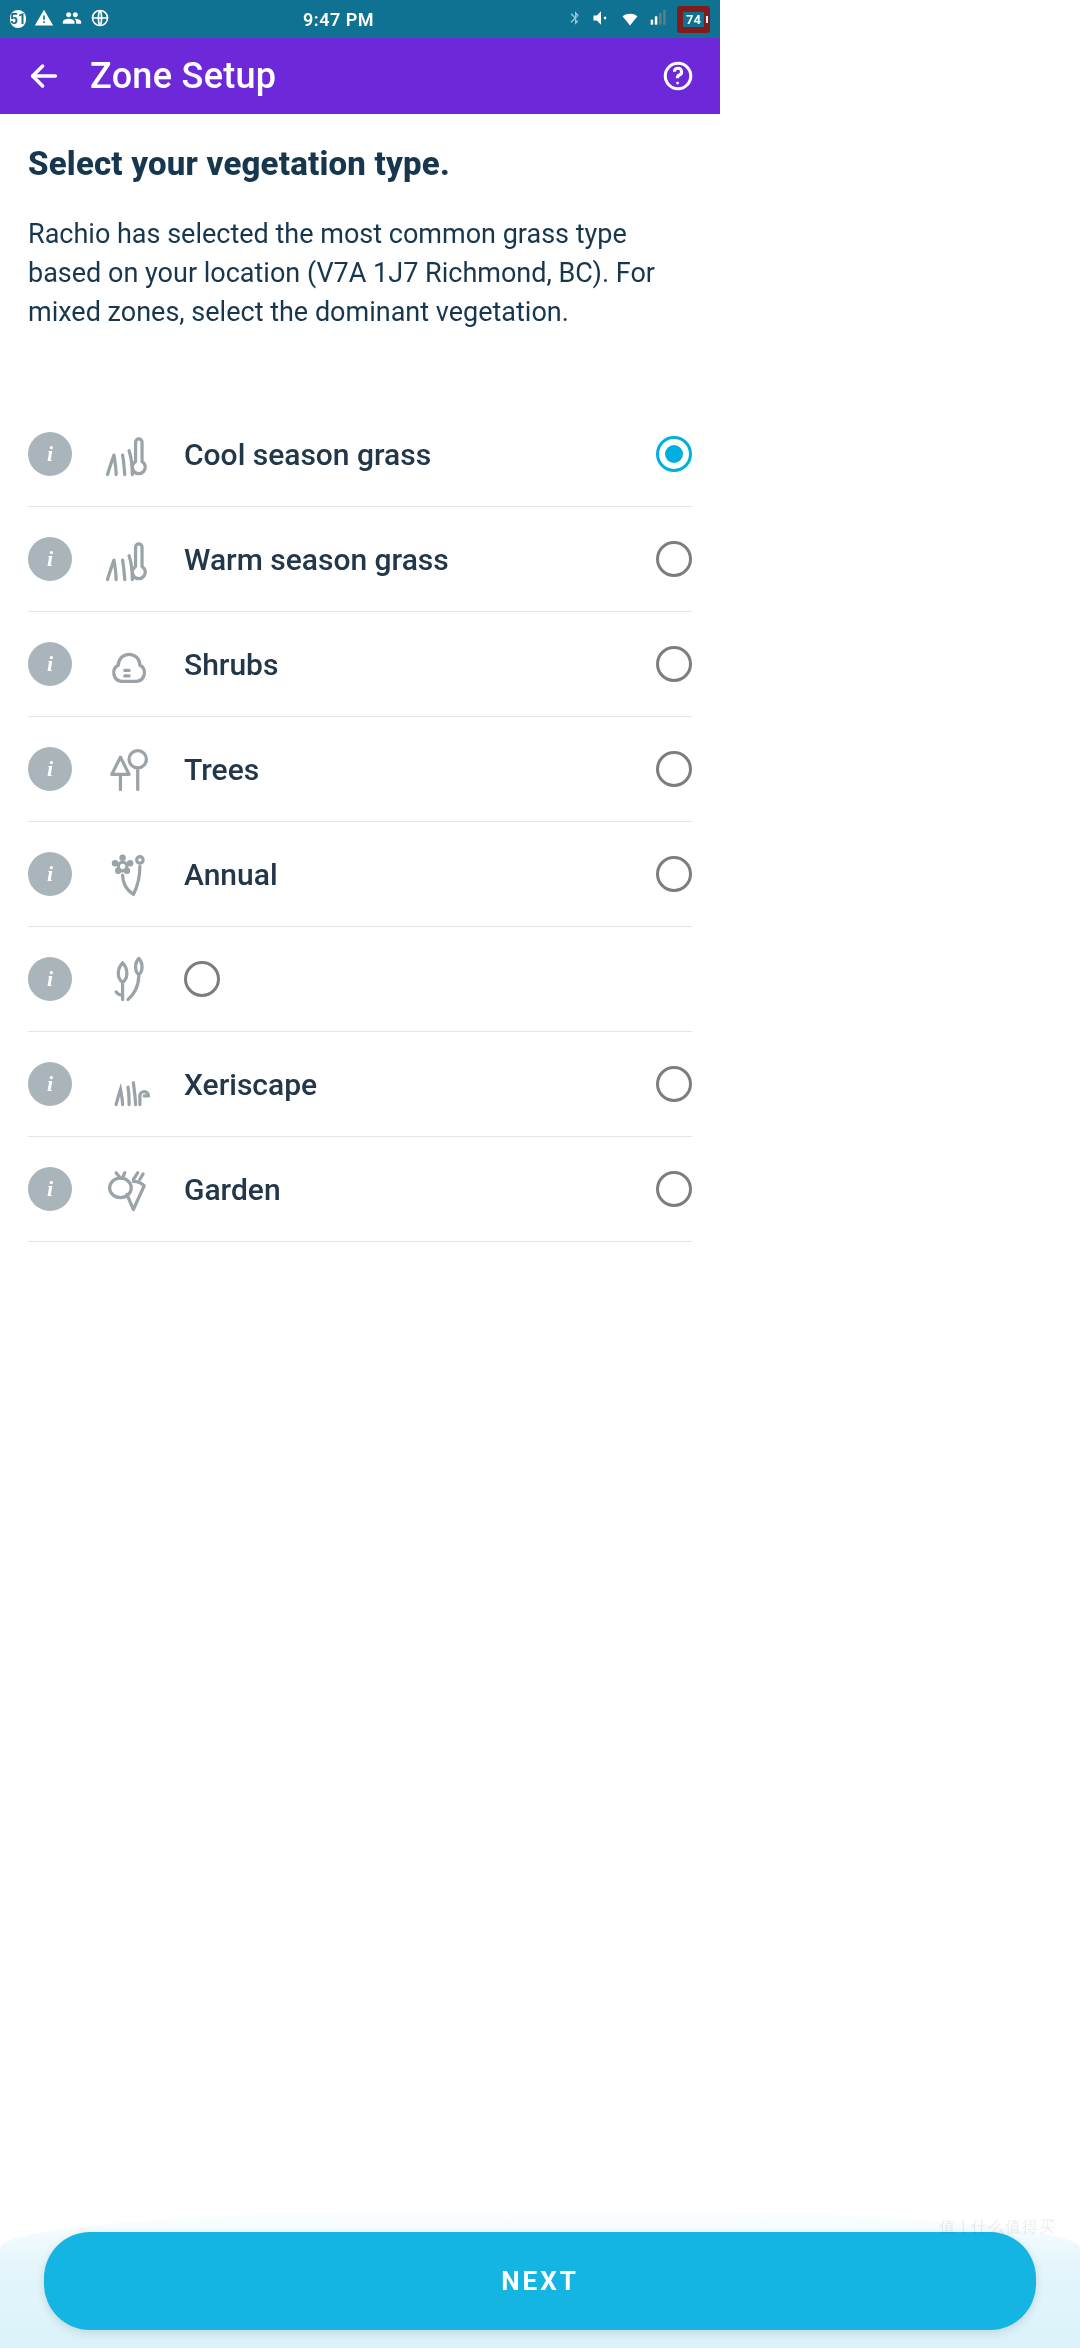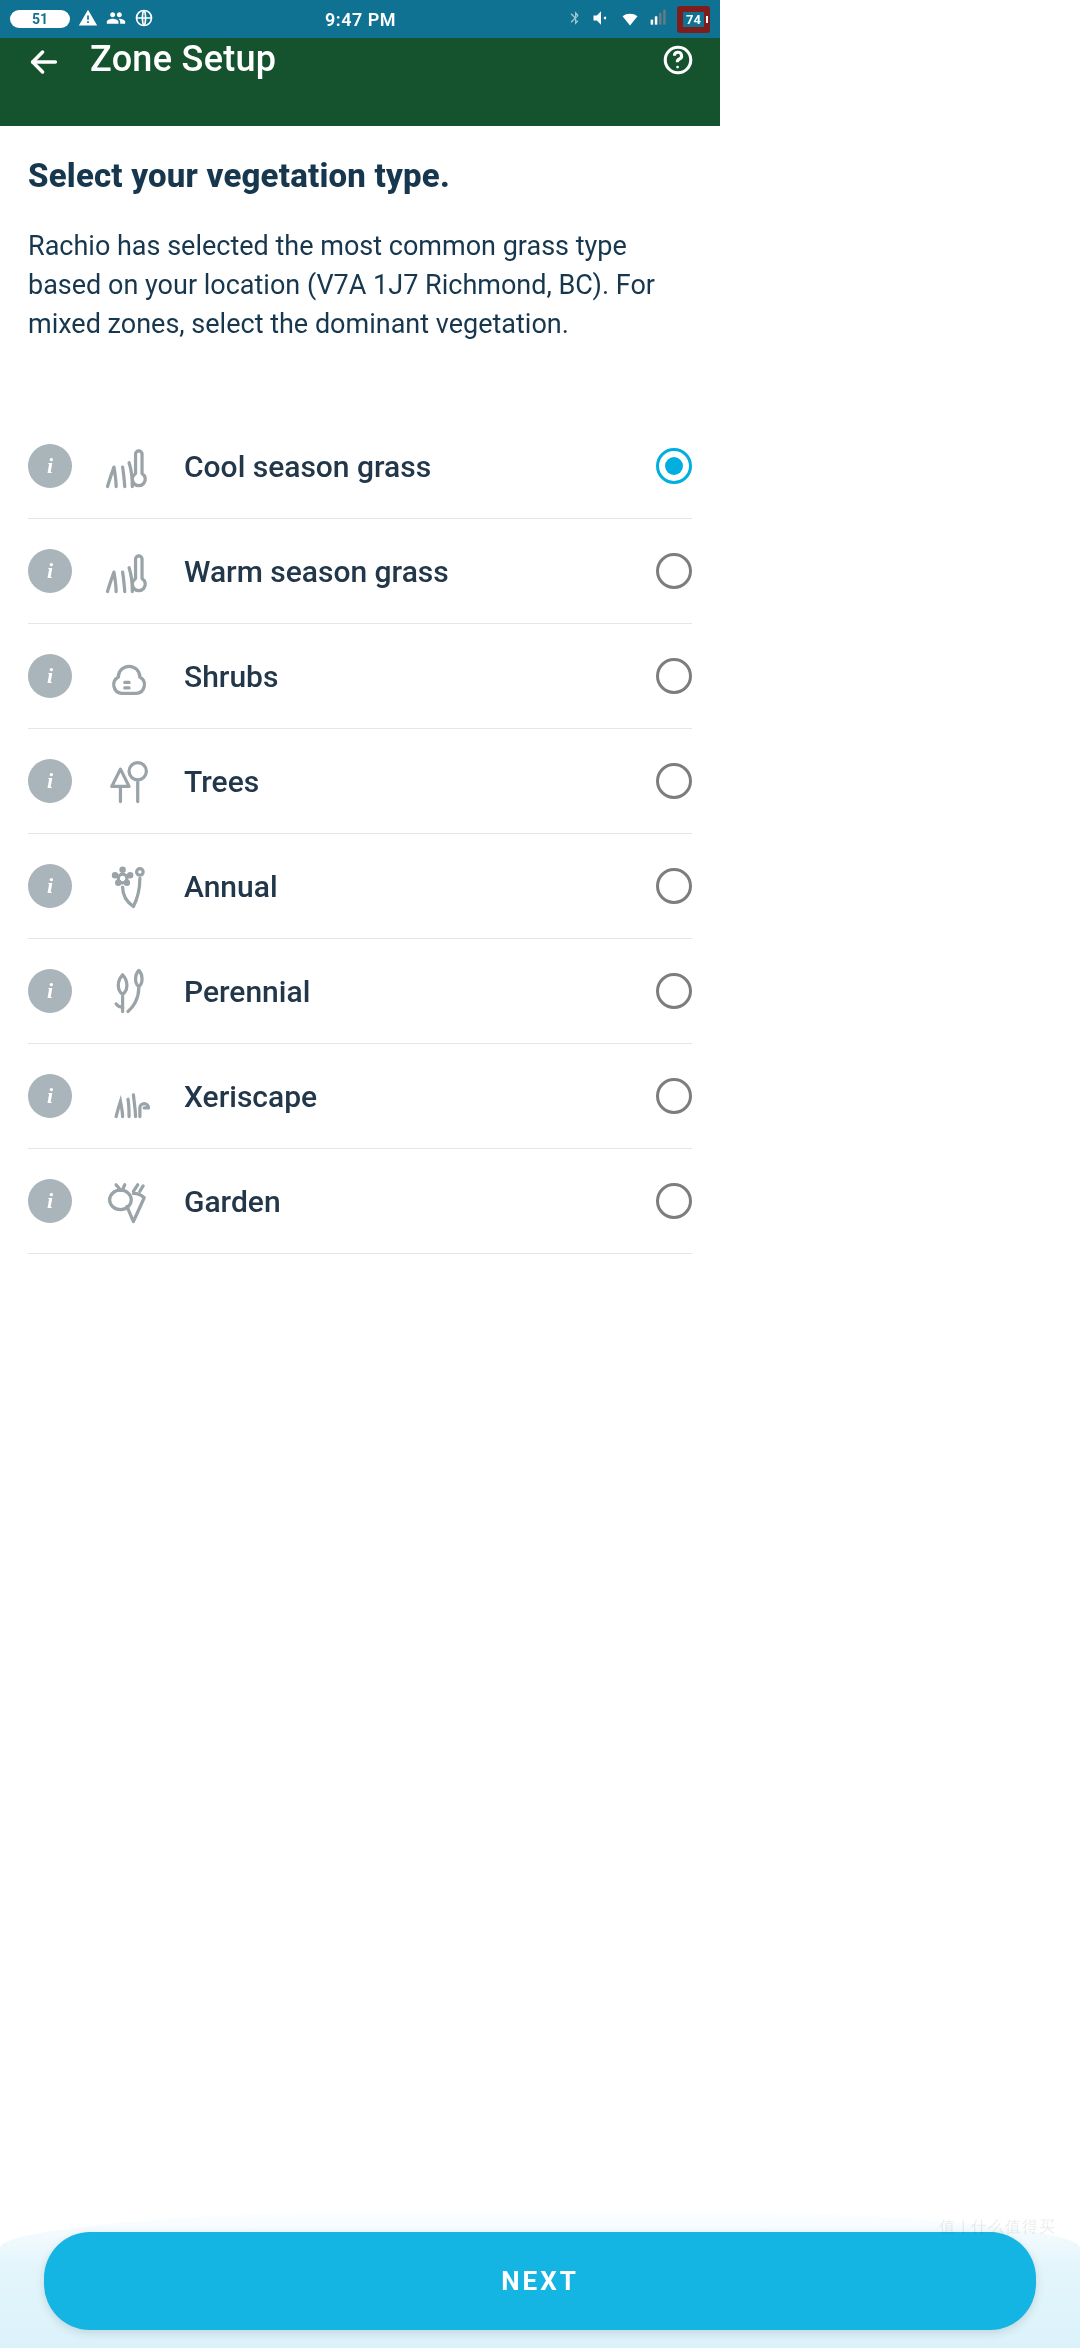--- a/index.html
+++ b/index.html
@@ -11,37 +11,37 @@
     display:flex;
     align-items:center;
     justify-content:space-between;
     padding:0 10px;
     color:#fff;
     font-size:18px;
   }
   .status-left, .status-right { display:flex; align-items:center; gap:8px; }
   .pill51 {
     background:#fff; color:#0f7293; border-radius:10px;
-    font-size:14px; font-weight:700; padding:0 22px; line-height:18px;
+    font-size:14px; font-weight:700; padding:0 0; line-height:18px;
     display:inline-flex; align-items:center;
   }
   .battbox {
     border:6px solid #7f1d1d; border-radius:3px; padding:0 3px;
     font-size:13px; font-weight:700; color:#fff; line-height:15px;
     display:inline-flex; align-items:center; position:relative;
   }
   .battbox::after{ content:""; position:absolute; right:-4px; top:4px; width:2px; height:7px; background:#fff; }
   .clock { font-weight:600; letter-spacing:0.5px; }
   .sb-ico { line-height:1; }
   
   .app-bar {
-    height:88px;
-    background:#14532d;
+    height:76px;
+    background:#6d28d9;
     display:flex;
-    align-items:flex-start;
+    align-items:center;
     color:#fff;
     padding:0 20px;
   }
   .back-btn{ width:48px; height:48px; display:flex; align-items:center; justify-content:center; }
   .app-title{ font-size:36px; font-weight:500; margin-left:22px; flex:1; letter-spacing:0.3px;}
   .help-btn{ width:44px; height:44px; display:flex; align-items:center; justify-content:center; }
   
   .content{ padding:30px 28px 0 28px; }
   .headline{ font-size:33px; font-weight:800; color:#17374e; margin-bottom:32px; letter-spacing:0.2px;}
   .subtext{ font-size:27px; color:#17374e; line-height:1.45; max-width:640px; }
@@ -238,21 +238,20 @@
       </div>
       <div class="row">
     <div class="info-dot">
           <span class="i">i</span>
         </div>
     <div class="veg-icon">
       <svg width="54" height="54" viewBox="0 0 50 50">
             <use href="#tulip-icon"></use>
           </svg>
     </div>
-    <div class="veg-label">Perennial</div>
     <div class="radio "></div>
       </div>
       <div class="row">
     <div class="info-dot">
           <span class="i">i</span>
         </div>
     <div class="veg-icon">
       <svg width="54" height="54" viewBox="0 0 50 50">
             <use href="#cactus-icon"></use>
           </svg>

